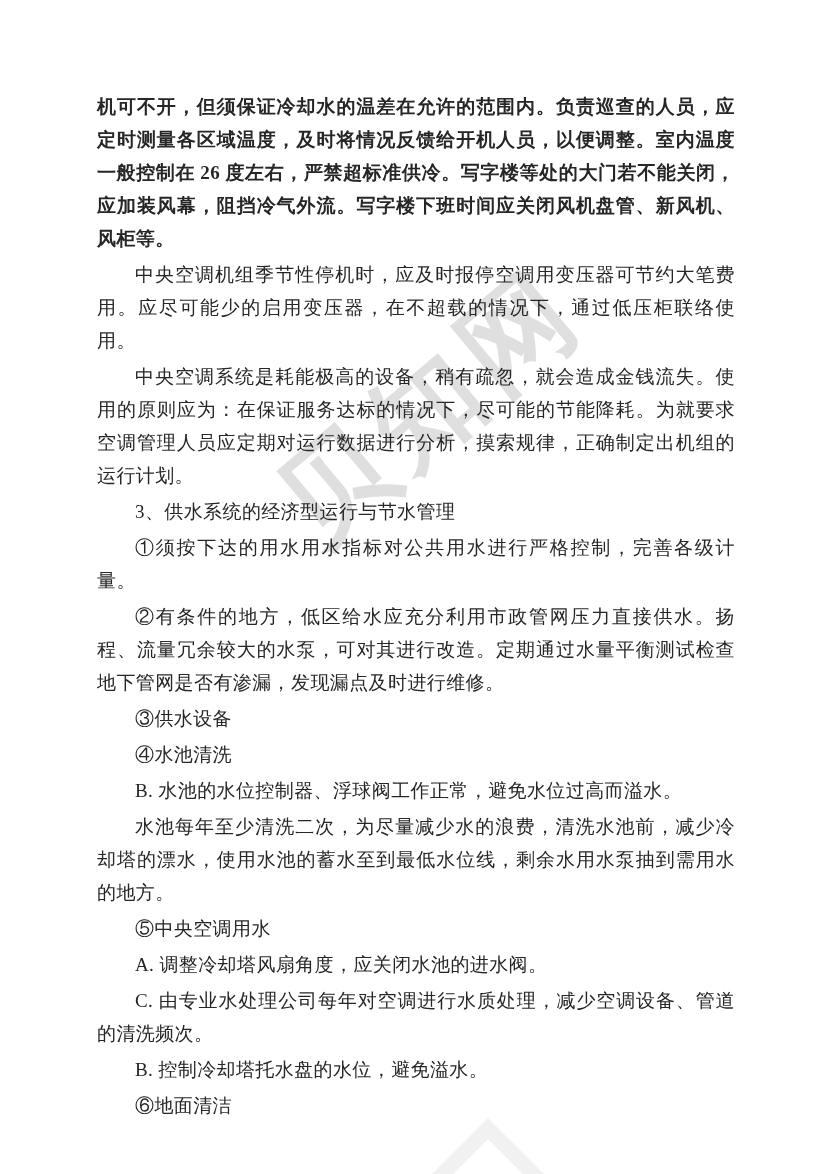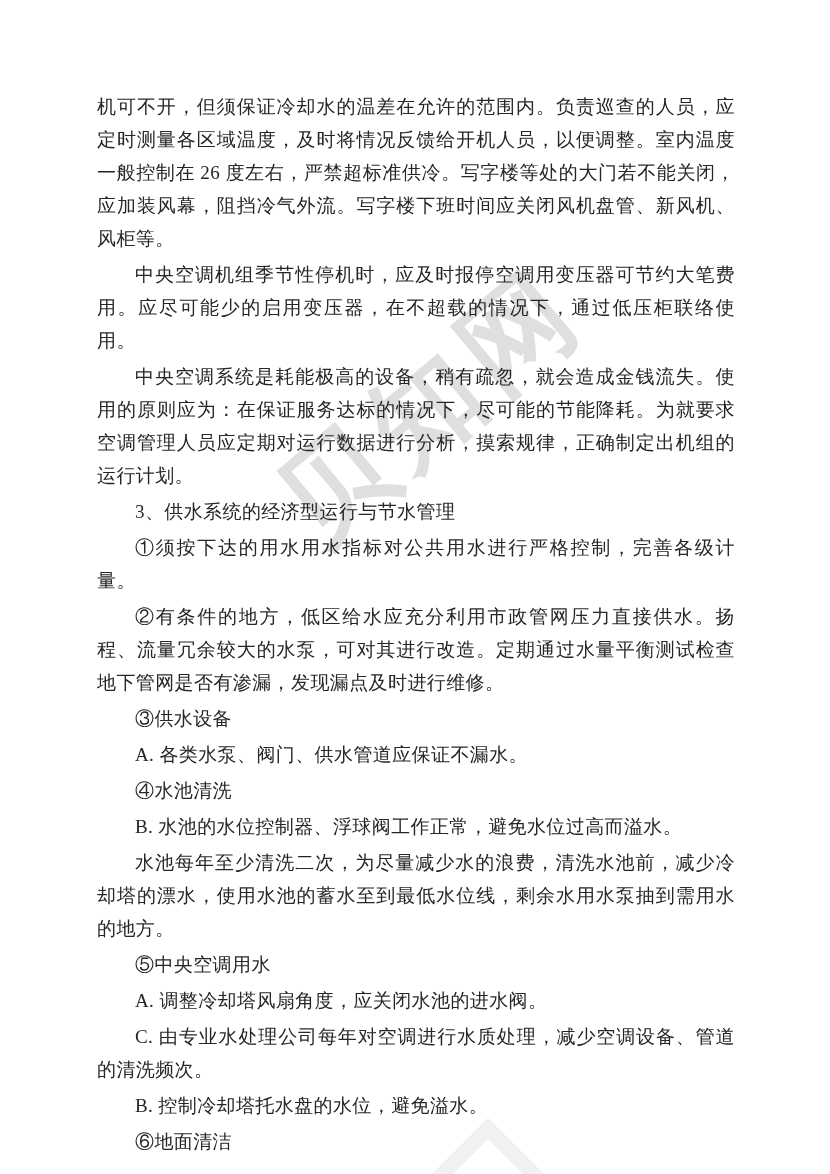--- a/index.html
+++ b/index.html
@@ -61,42 +61,41 @@
     color: #262626;
     font-size: 19px;
     line-height: 33px;
     letter-spacing: 0.4px;
     text-align: justify;
   }
   .content p {
     margin: 0 0 3px 0;
     text-indent: 2em;
   }
-  .content p.noindent { text-indent: 0; }
+  .content p.noindent { text-indent: 0; font-weight: bold; }
 </style>
 </head>
 <body>
 
 <div class="page">
 
   <div class="watermark-center">贝知网</div>
 
   <div class="watermark-diamond">
     <span class="glyph">贝</span>
   </div>
 
   <div class="content">
     <p class="noindent">机可不开，但须保证冷却水的温差在允许的范围内。负责巡查的人员，应定时测量各区域温度，及时将情况反馈给开机人员，以便调整。室内温度一般控制在 26 度左右，严禁超标准供冷。写字楼等处的大门若不能关闭，应加装风幕，阻挡冷气外流。写字楼下班时间应关闭风机盘管、新风机、风柜等。</p>
     <p>中央空调机组季节性停机时，应及时报停空调用变压器可节约大笔费用。应尽可能少的启用变压器，在不超载的情况下，通过低压柜联络使用。</p>
     <p>中央空调系统是耗能极高的设备，稍有疏忽，就会造成金钱流失。使用的原则应为：在保证服务达标的情况下，尽可能的节能降耗。为就要求空调管理人员应定期对运行数据进行分析，摸索规律，正确制定出机组的运行计划。</p>
     <p>3、供水系统的经济型运行与节水管理</p>
     <p>①须按下达的用水用水指标对公共用水进行严格控制，完善各级计量。</p>
     <p>②有条件的地方，低区给水应充分利用市政管网压力直接供水。扬程、流量冗余较大的水泵，可对其进行改造。定期通过水量平衡测试检查地下管网是否有渗漏，发现漏点及时进行维修。</p>
     <p>③供水设备</p>
-    <p>A. 各类水泵、阀门、供水管道应保证不漏水。</p>
     <p>④水池清洗</p>
     <p>B. 水池的水位控制器、浮球阀工作正常，避免水位过高而溢水。</p>
     <p>水池每年至少清洗二次，为尽量减少水的浪费，清洗水池前，减少冷却塔的漂水，使用水池的蓄水至到最低水位线，剩余水用水泵抽到需用水的地方。</p>
     <p>⑤中央空调用水</p>
     <p>A. 调整冷却塔风扇角度，应关闭水池的进水阀。</p>
     <p>C. 由专业水处理公司每年对空调进行水质处理，减少空调设备、管道的清洗频次。</p>
     <p>B. 控制冷却塔托水盘的水位，避免溢水。</p>
     <p>⑥地面清洁</p>
 
   </div>

